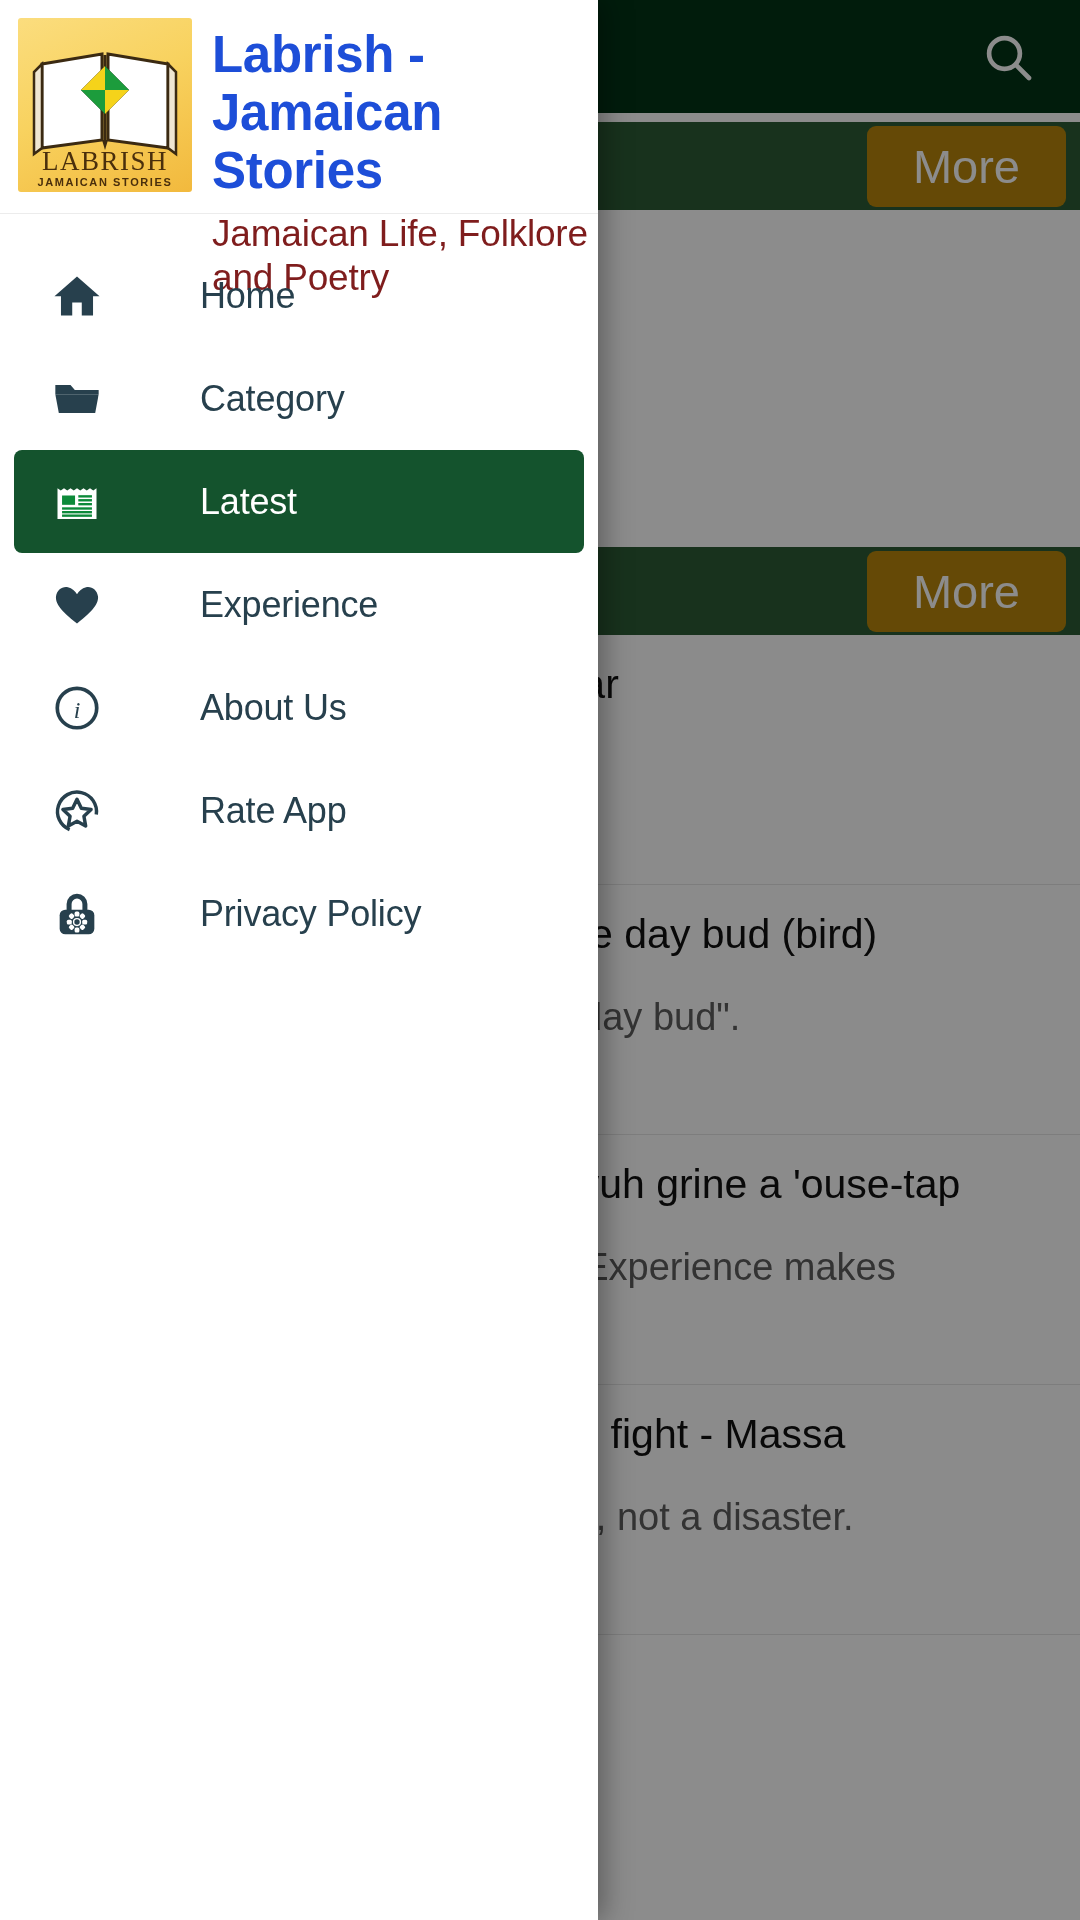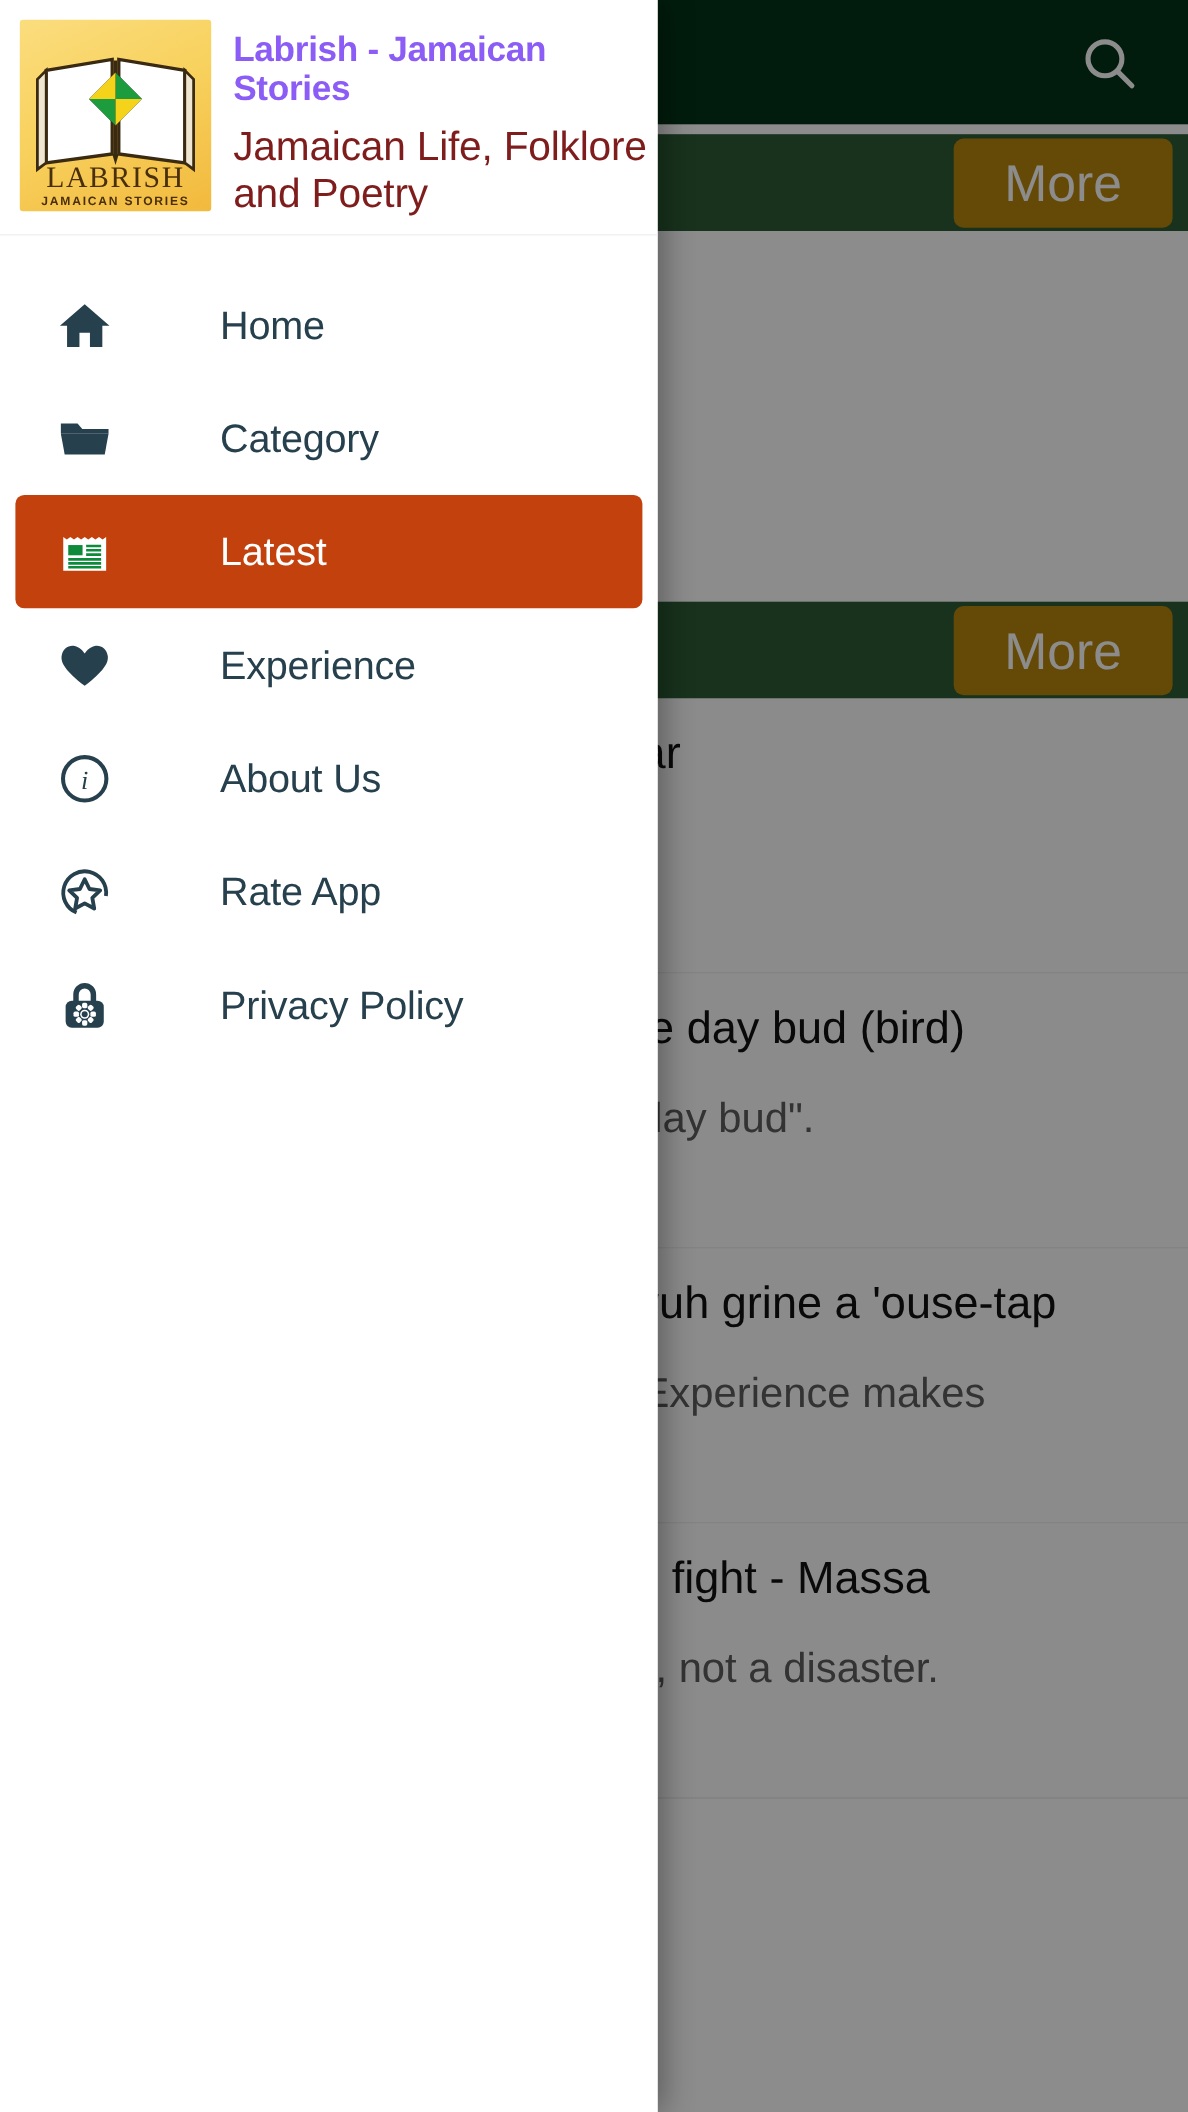--- a/index.html
+++ b/index.html
@@ -110,37 +110,37 @@
     border-bottom:1px solid #ececec;
   }
   .logo{
     width:174px; height:174px; flex:0 0 174px;
     border-radius:3px;
     background:linear-gradient(155deg,#fbdd7e 0%,#f8d25f 45%,#f2b93d 100%);
     position:relative; overflow:hidden;
   }
   .head-txt{ padding:8px 10px 0 20px; overflow:hidden; }
   .app-title{
-    font-size:32px; font-weight:bold; color:#8b5cf6;
+    font-size:51px; font-weight:bold; color:#1d4ed8;
     line-height:1.14; letter-spacing:-.3px;
   }
   .app-sub{
     font-size:37px; color:#7f1d1d; line-height:1.17; margin-top:12px;
     letter-spacing:-.2px;
   }
 
   .nav{ padding-top:30px; }
   .nav-item{
     height:103px;
     display:flex; align-items:center;
     padding-left:34px;
     margin:0 14px;
     border-radius:8px;
   }
-  .nav-item.active{ background:#c2410c; }
+  .nav-item.active{ background:#14532d; }
   .nav-ic{
     width:58px; flex:0 0 58px;
     display:flex; align-items:center; justify-content:center;
     color:#27404d;
   }
   .nav-item.active .nav-ic{ color:#ffffff; }
   .nav-lbl{
     margin-left:94px;
     font-size:36px; color:#27404d; letter-spacing:-.2px;
   }

